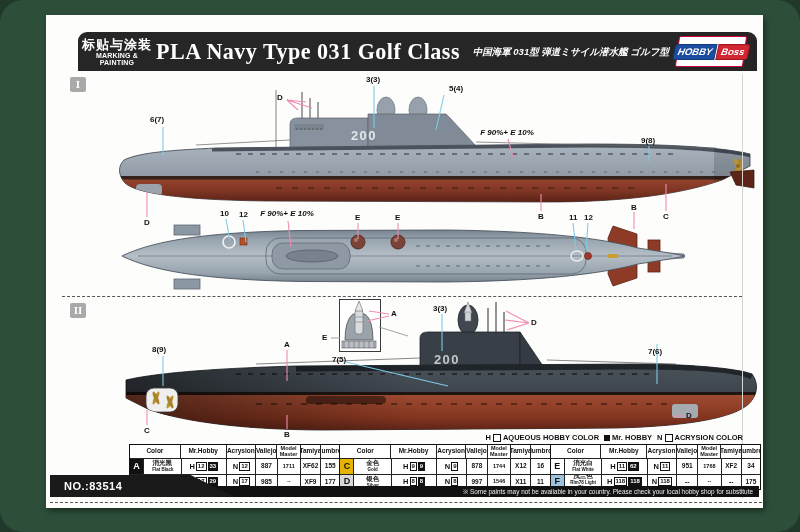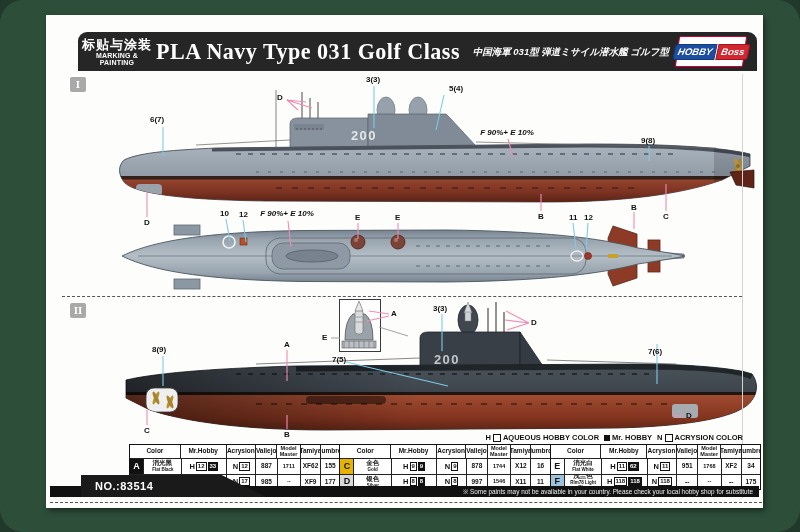--- a/index.html
+++ b/index.html
@@ -61,21 +61,21 @@
   .bo{display:inline-block;border:1px solid #111;background:#fff;color:#111;
       font-size:6px;font-weight:bold;line-height:7px;padding:0 1px;margin-left:1px;}
   .bs{display:inline-block;border:1px solid #111;background:#111;color:#fff;
       font-size:6px;font-weight:bold;line-height:7px;padding:0 1px;margin-left:1px;}
   .hval{font-size:7.5px;font-weight:bold;}
   
   .bstrip{position:absolute;left:50px;top:486px;width:709px;height:11px;background:#111;
           display:flex;align-items:center;justify-content:flex-end;}
   .note{color:#eee;font-size:6.4px;padding-right:6px;white-space:nowrap;}
   .nobar{position:absolute;left:50px;top:475px;width:185px;height:22px;background:#1a1a1a;
-         clip-path:polygon(0 0,76% 0,100% 100%,0 100%);display:flex;align-items:center;margin-left:31px;}
+         clip-path:polygon(0 0,76% 0,100% 100%,0 100%);display:flex;align-items:center;}
   .nobar span{color:#fff;font-size:11px;font-weight:bold;letter-spacing:.5px;padding-left:14px;}
   .inset{position:absolute;left:339px;top:299px;width:40px;height:51px;background:#fff;
          border:1.2px solid #3a3a3a;}
   svg{display:block;}
   .subsvg{position:absolute;}
   .overlay{position:absolute;left:0;top:0;pointer-events:none;}
 </style>
 </head>
 <body>
 

